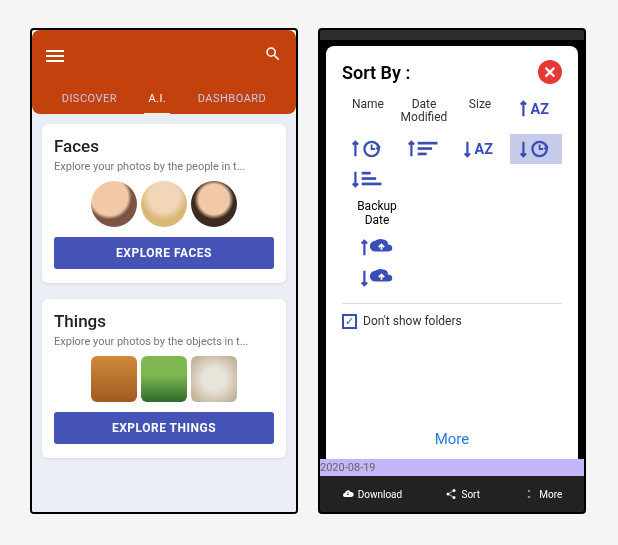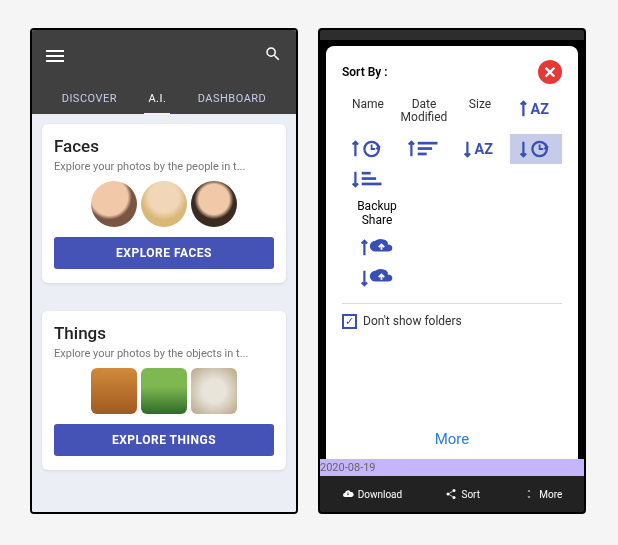--- a/index.html
+++ b/index.html
@@ -16,23 +16,24 @@
     width: 268px;
     height: 486px;
     border: 2px solid #000;
     border-radius: 4px;
     background: #fff;
     position: relative;
     overflow: hidden;
   }
   
   .header {
-    background: #404040;
+    background: #c2410c;
     color: #fff;
     padding: 12px 14px 0;
+    border-radius: 8px;
   }
   .header-top {
     display: flex;
     justify-content: space-between;
     align-items: center;
     height: 28px;
   }
   .hamburger span {
     display: block;
     width: 18px;
@@ -55,21 +56,21 @@
   }
   .tab.active {
     color: #fff;
     border-bottom: 1px solid #fef9c3;
   }
   .content { padding: 10px; background: #eceef5; height: 100%; }
   .card {
     background: #fff;
     border-radius: 6px;
     padding: 12px 12px 14px;
-    margin-bottom: 28px;
+    margin-bottom: 16px;
     box-shadow: 0 1px 3px rgba(0,0,0,0.1);
   }
   .card-title { font-size: 17px; font-weight: 500; color: #222; }
   .card-sub { font-size: 11px; color: #777; margin: 4px 0 8px; }
   .thumbs { display: flex; justify-content: center; gap: 4px; margin-bottom: 10px; }
   .face {
     width: 46px; height: 46px; border-radius: 50%;
     display: inline-block;
   }
   .face1 { background: radial-gradient(circle at 40% 35%, #f2c9a8 45%, #7a5543 55%); }
@@ -102,21 +103,21 @@
     padding: 14px 16px 10px;
     height: 422px;
     display: flex;
     flex-direction: column;
   }
   .modal-header {
     display: flex;
     justify-content: space-between;
     align-items: center;
   }
-  .modal-title { font-size: 12px; font-weight: 600; }
+  .modal-title { font-size: 18px; font-weight: 600; }
   .close-btn {
     width: 24px; height: 24px; border-radius: 50%;
     background: #e53935; color: #fff;
     display: flex; align-items: center; justify-content: center;
     font-weight: bold; cursor: pointer;
   }
   .sort-grid {
     display: grid;
     grid-template-columns: 1fr 1fr 1fr 1fr;
     text-align: center;
@@ -276,21 +277,21 @@
             <path d="M6 6 L6 22 M3 19 L6 22 L9 19" stroke="#3a4fb5" stroke-width="2.5" fill="none"></path>
             <rect x="13" y="6" width="10" height="3" fill="#3a4fb5"></rect>
             <rect x="13" y="12" width="16" height="3" fill="#3a4fb5"></rect>
             <rect x="13" y="18" width="22" height="3" fill="#3a4fb5"></rect>
           </svg>
       </div>
     </div>
 
     <div class="backup-block">
       <div class="backup-label" style="white-space:pre-line;">Backup
-Share</div>
+Date</div>
       <div class="sort-icon" style="width:70px">
         <svg viewBox="0 0 40 28">
             <path d="M6 22 L6 6 M3 9 L6 6 L9 9" stroke="#3a4fb5" stroke-width="2.5" fill="none"></path>
             <path d="M18 18 a6 6 0 0 1 0-12 a8 5 0 0 1 14 4 a5 4 0 0 1 0 8 z" fill="#3a4fb5"></path>
             <path d="M25 16 L25 10 M22 13 L25 10 L28 13" stroke="#fff" stroke-width="2" fill="none"></path>
           </svg>
       </div>
       <div class="sort-icon" style="width:70px">
         <svg viewBox="0 0 40 28">
             <path d="M6 6 L6 22 M3 19 L6 22 L9 19" stroke="#3a4fb5" stroke-width="2.5" fill="none"></path>

